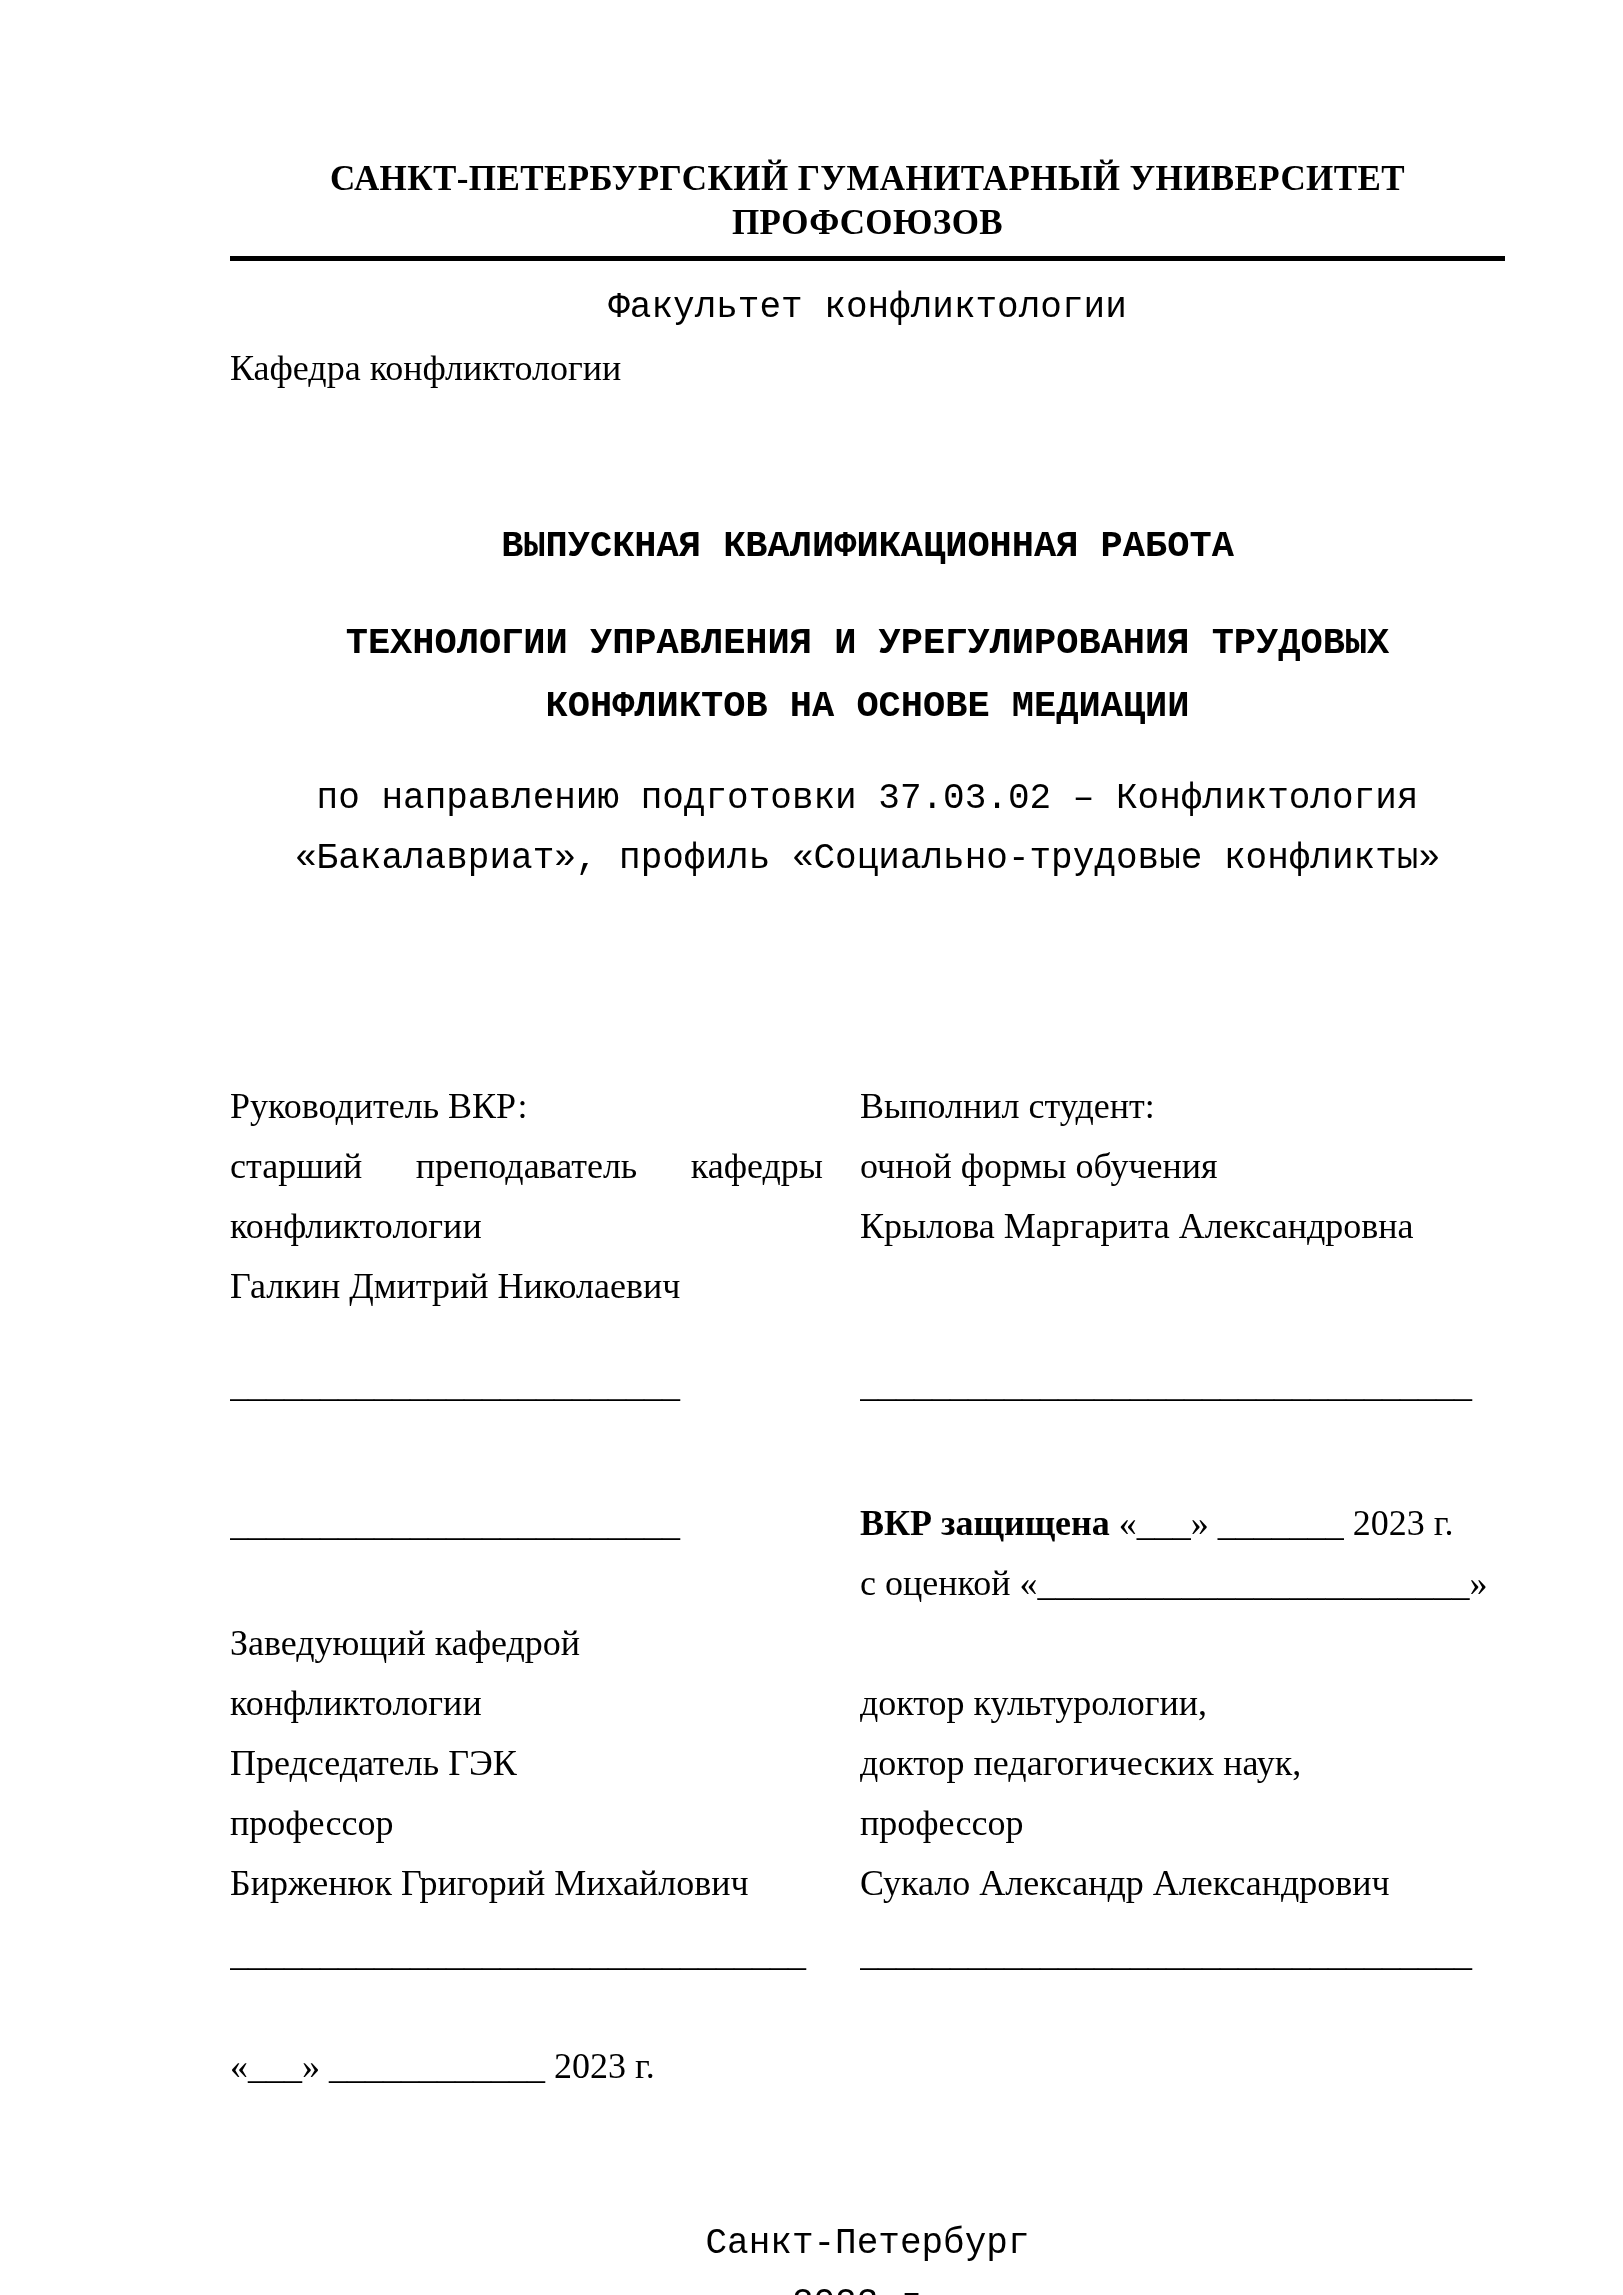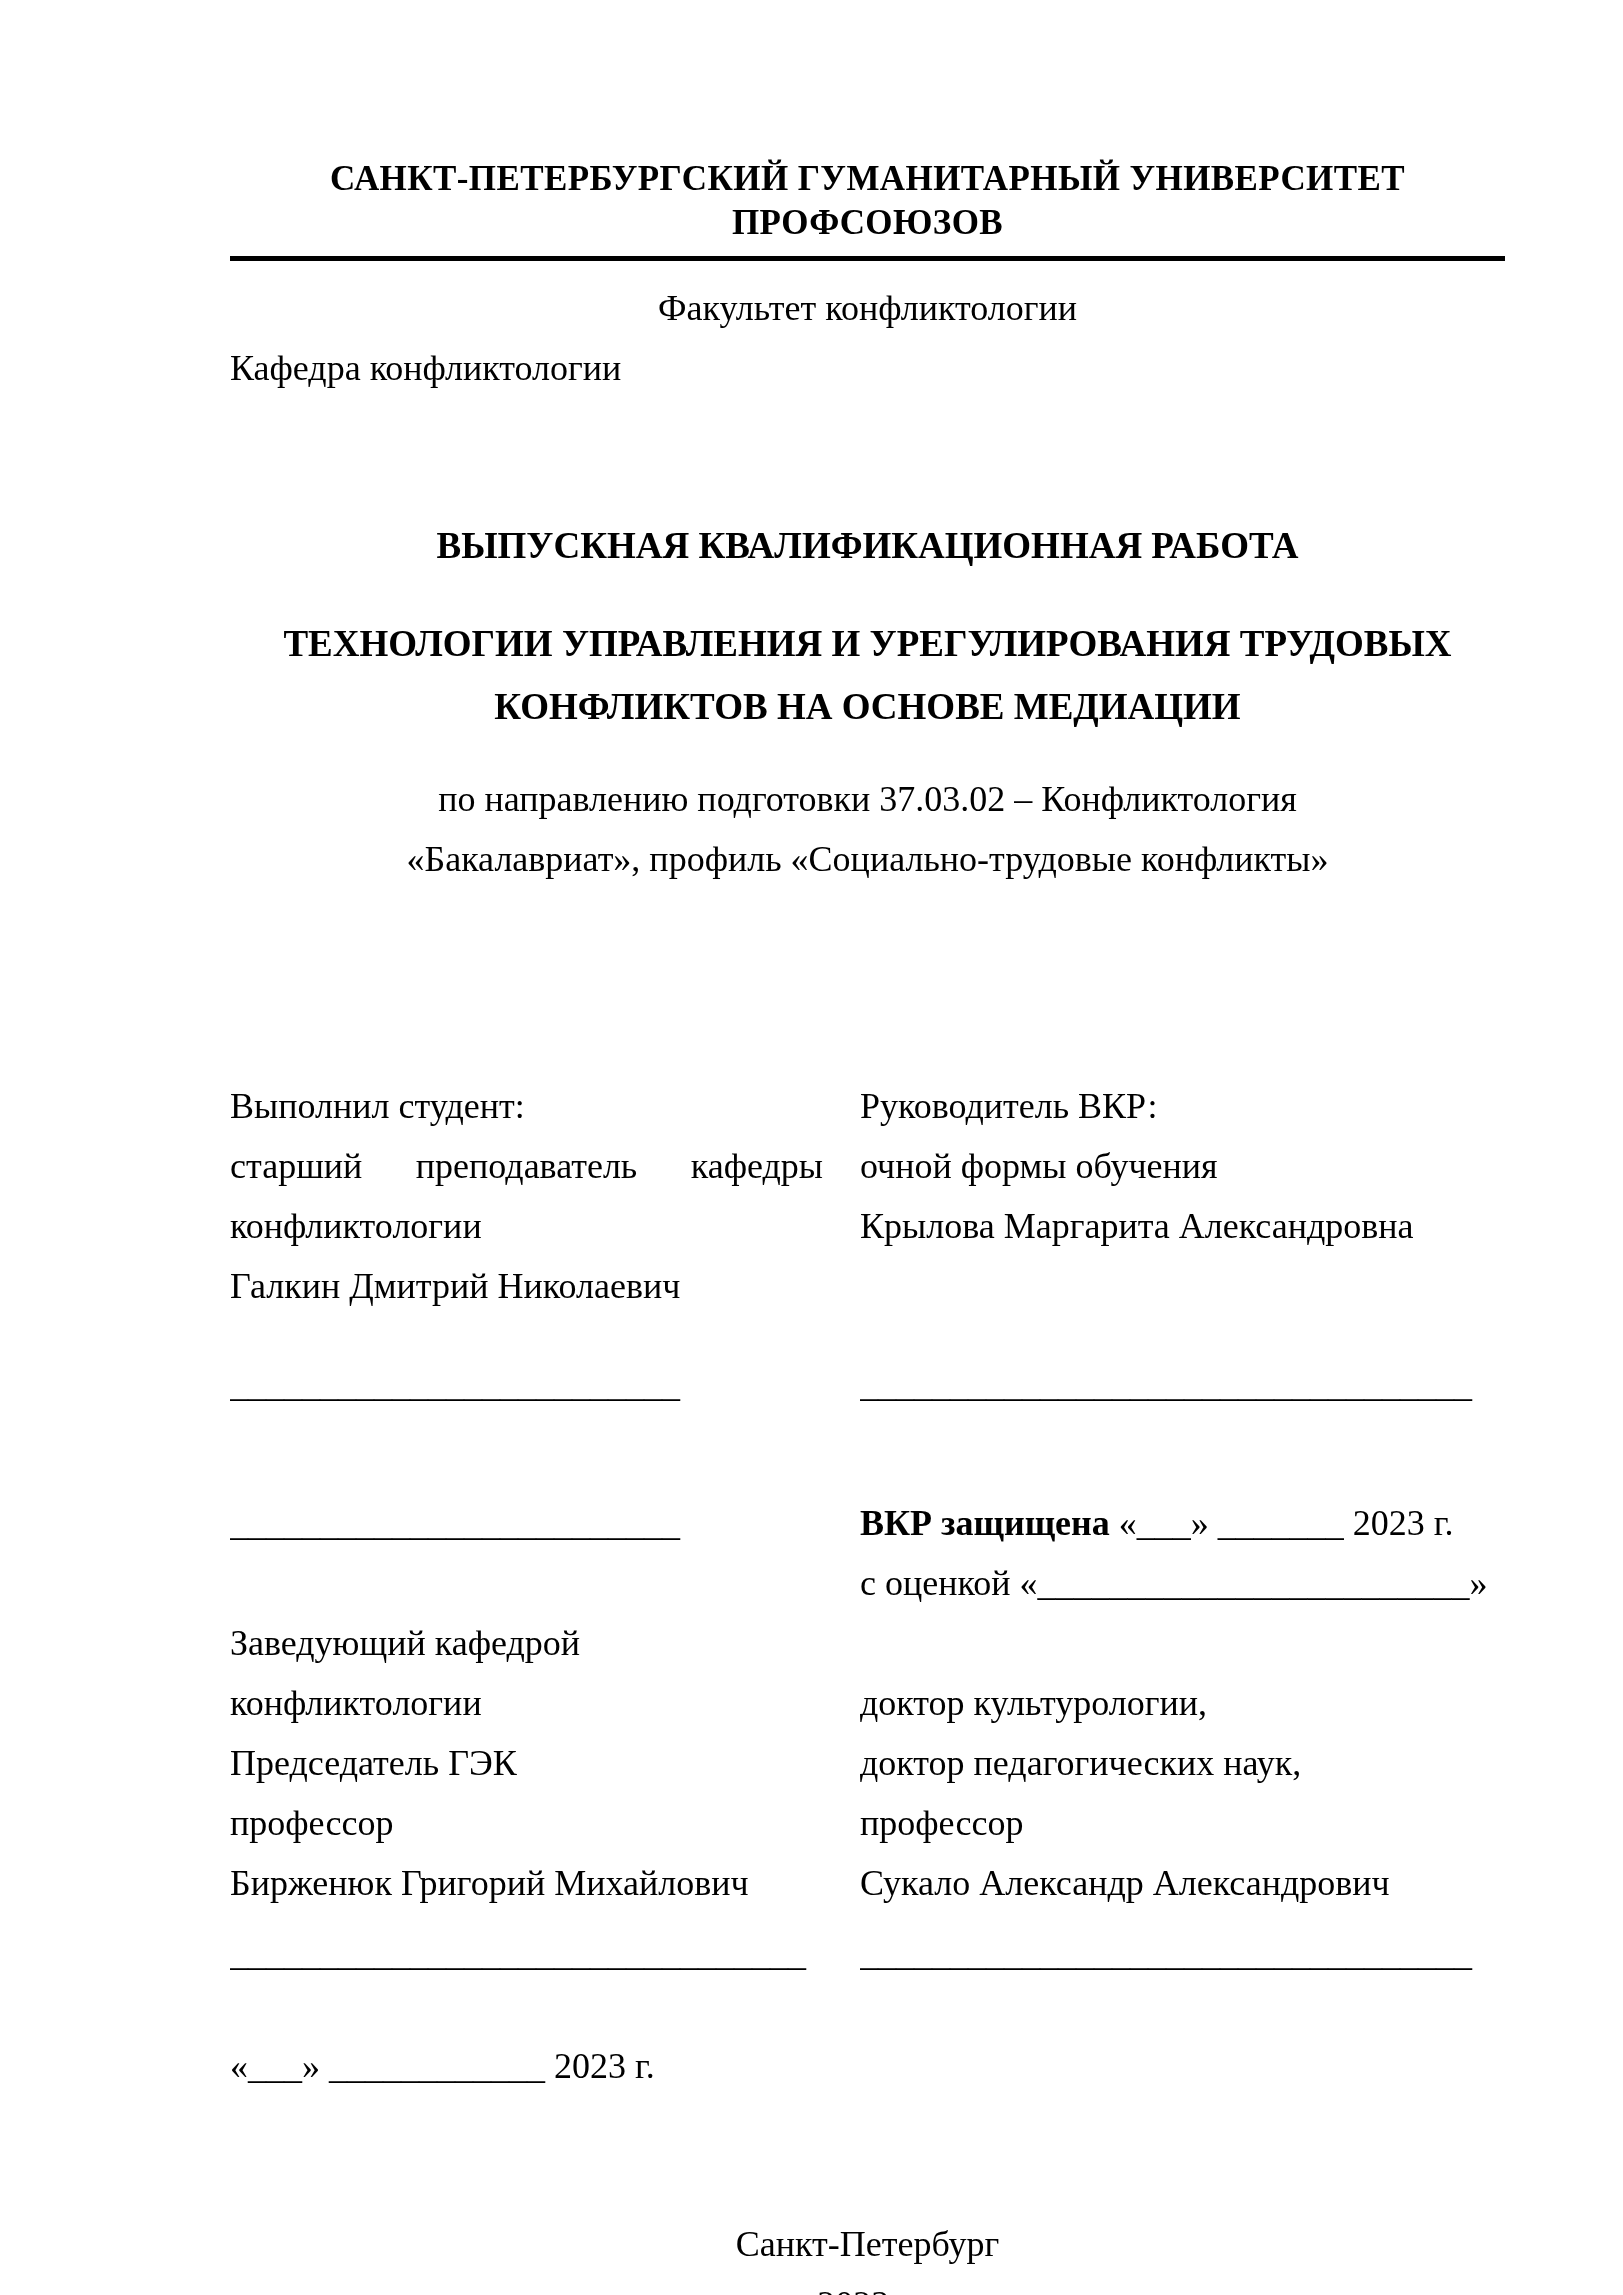--- a/index.html
+++ b/index.html
@@ -13,21 +13,21 @@
   .page {
     box-sizing: border-box;
     width: 1623px;
     height: 1727px;
     padding: 157px 118px 0 230px;
     font-family: "Liberation Serif", "DejaVu Serif", serif;
     color: #000000;
     font-size: 36px;
     line-height: 60px;
   }
-  .center { text-align: center; }
+  .center { text-align: center; font-family: Liberation Mono, monospace; }
   .right  { }
   .bold   { font-weight: bold; }
 
   .univ-header {
     font-weight: bold;
     font-size: 35px;
     line-height: 44px;
     text-align: center;
     letter-spacing: 0.4px;
     padding-bottom: 11px;
@@ -91,22 +91,22 @@
     <div>ТЕХНОЛОГИИ УПРАВЛЕНИЯ И УРЕГУЛИРОВАНИЯ ТРУДОВЫХ</div>
     <div>КОНФЛИКТОВ НА ОСНОВЕ МЕДИАЦИИ</div>
   </div>
 
   <div class="center program-block">
     <div>по направлению подготовки 37.03.02 – Конфликтология</div>
     <div>«Бакалавриат», профиль «Социально-трудовые конфликты»</div>
   </div>
 
   <div class="cols block-1">
+    <div class="cell">Руководитель ВКР:</div>
     <div class="cell">Выполнил студент:</div>
-    <div class="cell">Руководитель ВКР:</div>
 
     <div class="cell justify-full">старший преподаватель кафедры</div>
     <div class="cell">очной формы обучения</div>
 
     <div class="cell">конфликтологии</div>
 
     <div class="cell">Крылова Маргарита Александровна</div>
     <div class="cell">Галкин Дмитрий Николаевич</div>
   </div>
 

